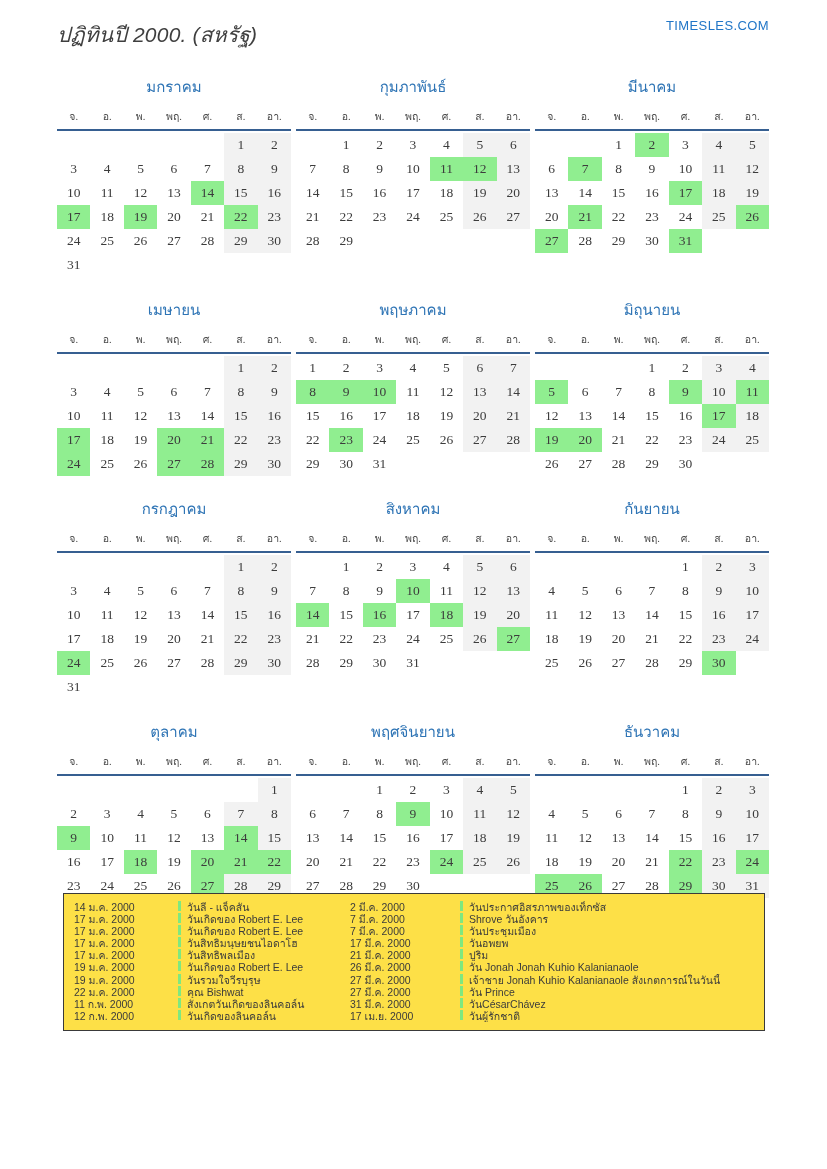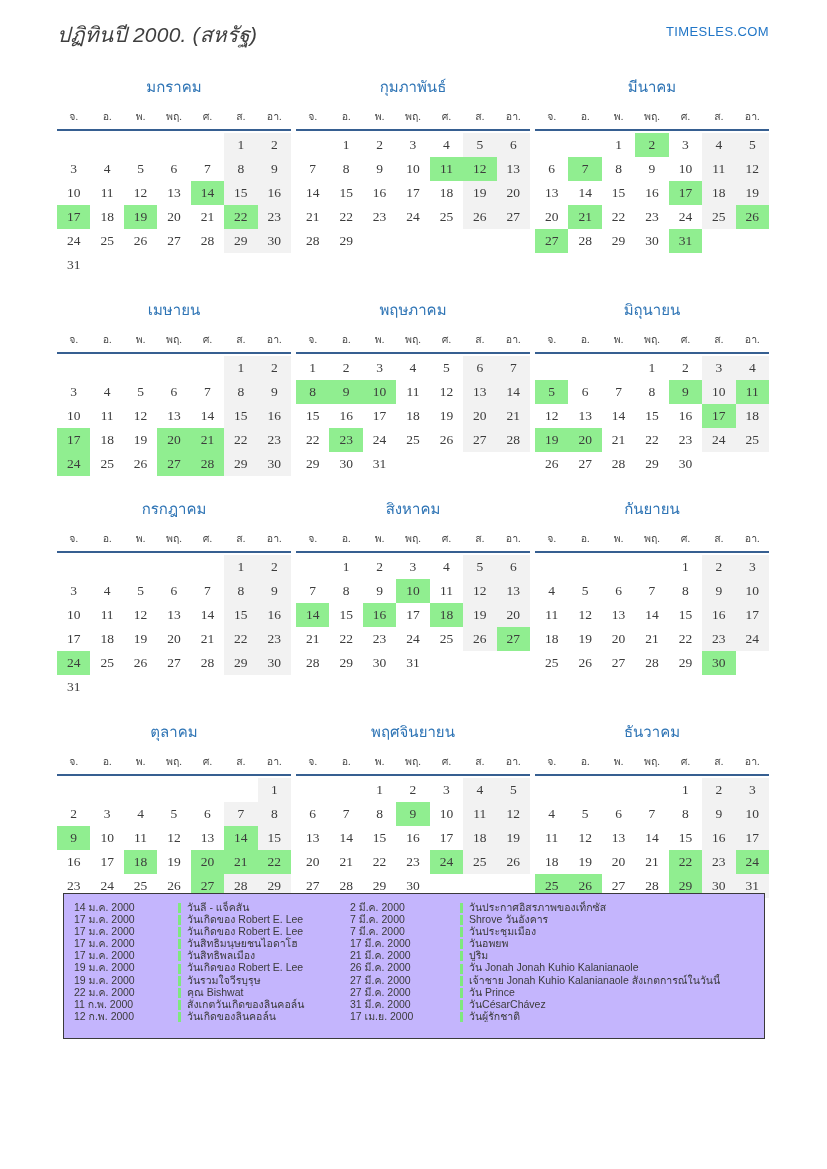--- a/index.html
+++ b/index.html
@@ -8,21 +8,21 @@
     width:827px; height:1169px; position:relative; overflow:hidden;
     font-family:"Liberation Sans","DejaVu Sans",sans-serif;
     color:#3b3b3b;
   }
   .header {
     display:flex; justify-content:space-between; align-items:flex-start;
     padding:18px 58px 0 57px;
   }
   .page-title { font-size:21px; color:#3f3f3f; letter-spacing:.2px;font-style:italic; }
   .site-link {
-    font-size:13px; color:#2176c7; text-decoration:none; margin-top:6px;
+    font-size:13px; color:#2176c7; text-decoration:none; 
     letter-spacing:.4px;
   }
   .months-grid {
     margin:24px 0 0 57px; width:712px;
     display:grid; grid-template-columns:repeat(3,234px);
     column-gap:5px; row-gap:21px; align-items:start;font-family:Liberation Serif, serif;
   }
   .month { width:234px; }
   .month-title {
     text-align:center; color:#2e74b5; font-size:15px; margin-bottom:9px;
@@ -34,31 +34,31 @@
   .week-line { height:2px; background:#365f91; margin-bottom:2px; }
   .weeks { display:grid; grid-template-columns:repeat(7,1fr); }
   .day-cell {
     height:24px; display:flex; align-items:center; justify-content:center;
     font-size:13.5px; color:#3c3c3c;
   }
   .day-cell.weekend { background:#f2f2f2; }
   .day-cell.hl { background:#90ee90; }
   .legend-box {
     position:absolute; left:63px; top:893px; width:702px;
-    border:1px solid #3a3a3a; padding:7px 10px 16px 10px;
-    background:#c4b5fd;
+    border:1px solid #3a3a3a; padding:7px 10px 8px 10px;
+    background:#fde047;
   }
   .legend-row {
     display:grid; grid-template-columns:104px 172px 110px 1fr;
     align-items:center; line-height:12.1px;
   }
   .legend-date { font-size:10.5px; color:#3b3b3b; white-space:nowrap; }
   .legend-name {
     font-size:10.5px; color:#3b3b3b; white-space:nowrap; overflow:hidden;
-    display:flex; align-items:flex-end;
+    display:flex; align-items:flex-start;
   }
   .tick {
     display:inline-block; width:3px; height:10px; background:#7fe87f;
     margin-right:6px; flex:0 0 3px;
   }
 </style>
 </head>
 <body>
 
 <div class="header">

